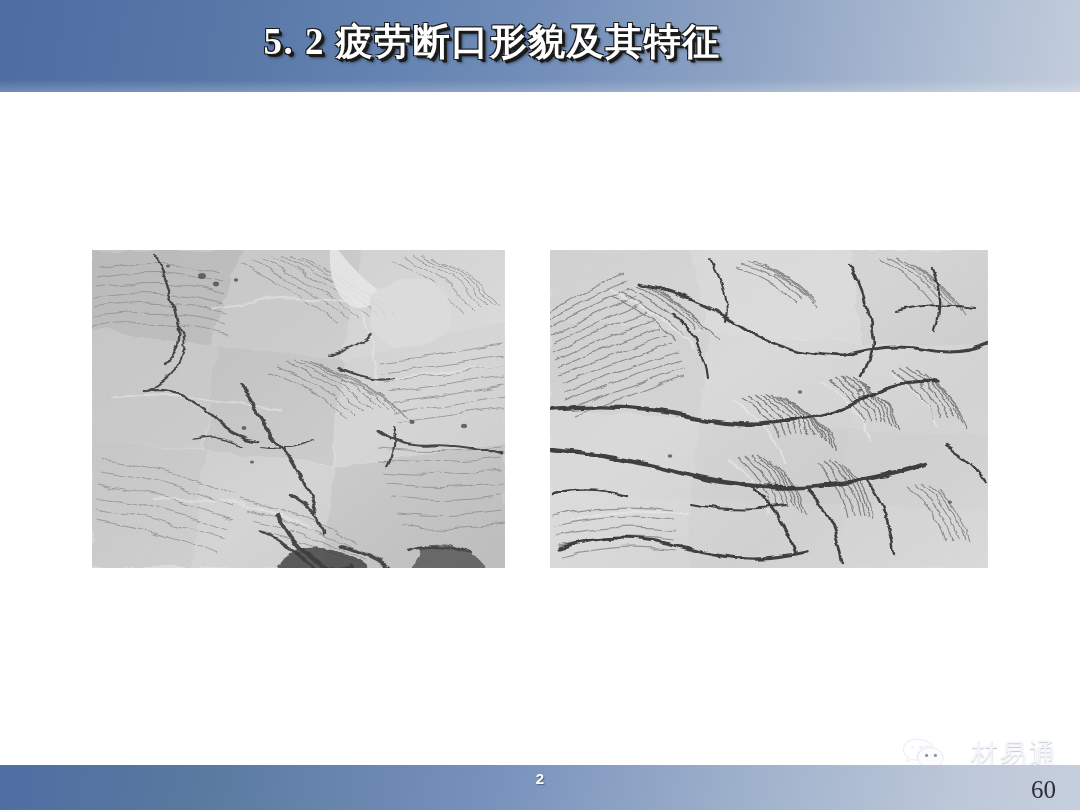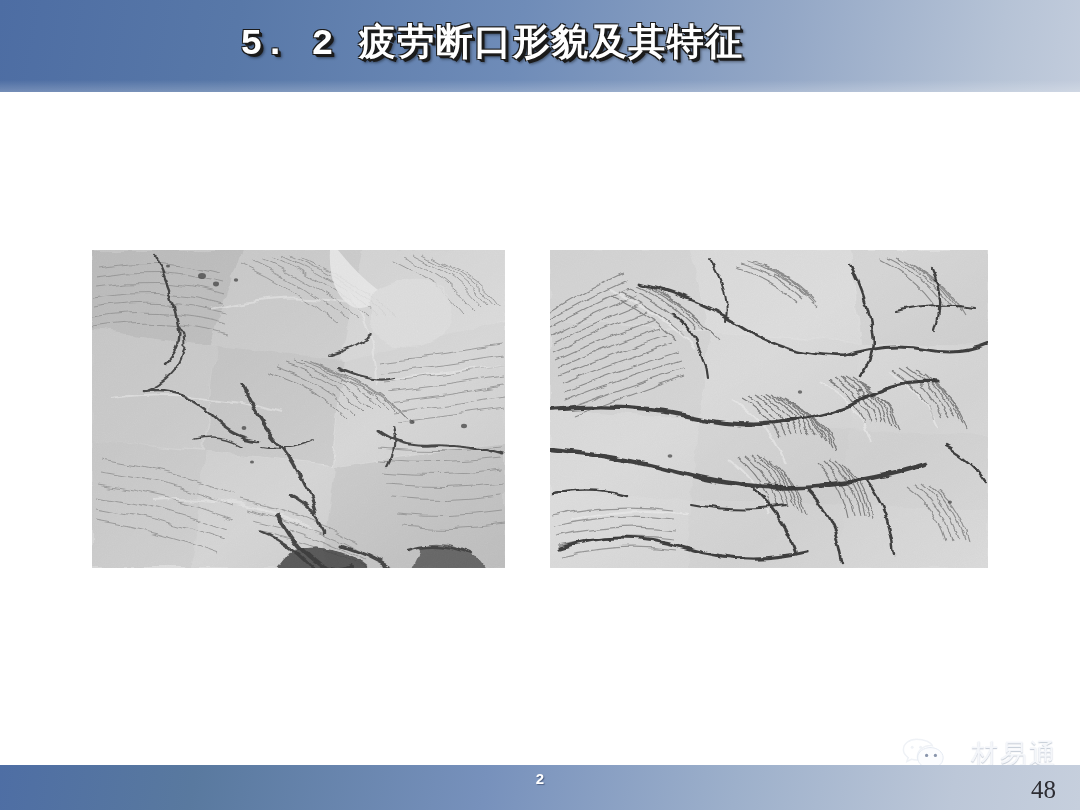--- a/index.html
+++ b/index.html
@@ -52,21 +52,21 @@
     position: absolute;
     left: 0;
     top: 0;
     width: 984px;
     height: 92px;
     display: flex;
     align-items: center;
     justify-content: center;
     padding-bottom: 8px;
     box-sizing: border-box;
-    font-family: Liberation Mono, monospace;
+    font-family: Liberation Serif, serif;
     font-size: 37px;
     font-weight: bold;
     letter-spacing: 1.5px;
     color: #ffffff;
     white-space: nowrap;
     text-shadow:
        2px 2px 0 #1b1b1b,
        3px 3px 0 #1b1b1b,
       -1px  1px 0 #1b1b1b,
        1px -1px 0 #1b1b1b,
@@ -549,15 +549,15 @@
         <path d="M29.8,11.5 c-7.3,0 -13.2,4.6 -13.2,10.3 0,5.7 5.9,10.3 13.2,10.3 1.6,0 3.1,-0.2 4.5,-0.6 l4.3,2.3 -1.2,-3.8 c2.9,-1.9 4.8,-4.8 4.8,-8.2 0,-5.7 -5.9,-10.3 -13.2,-10.3 Z" fill="#fbfcfe" stroke="#e3e9f2" stroke-width="1"></path>
         <circle cx="25.6" cy="19.4" r="1.6" fill="#7f8da6"></circle>
         <circle cx="34.4" cy="19.4" r="1.6" fill="#7f8da6"></circle>
       </svg>
     </span>
     <span class="wm-text">材易通</span>
   </div>
 
   <div class="footer-bar"></div>
   <div class="footer-pagenum">2</div>
-  <div class="footer-total">48</div>
+  <div class="footer-total">60</div>
 
 </div>
 
 </body></html>

